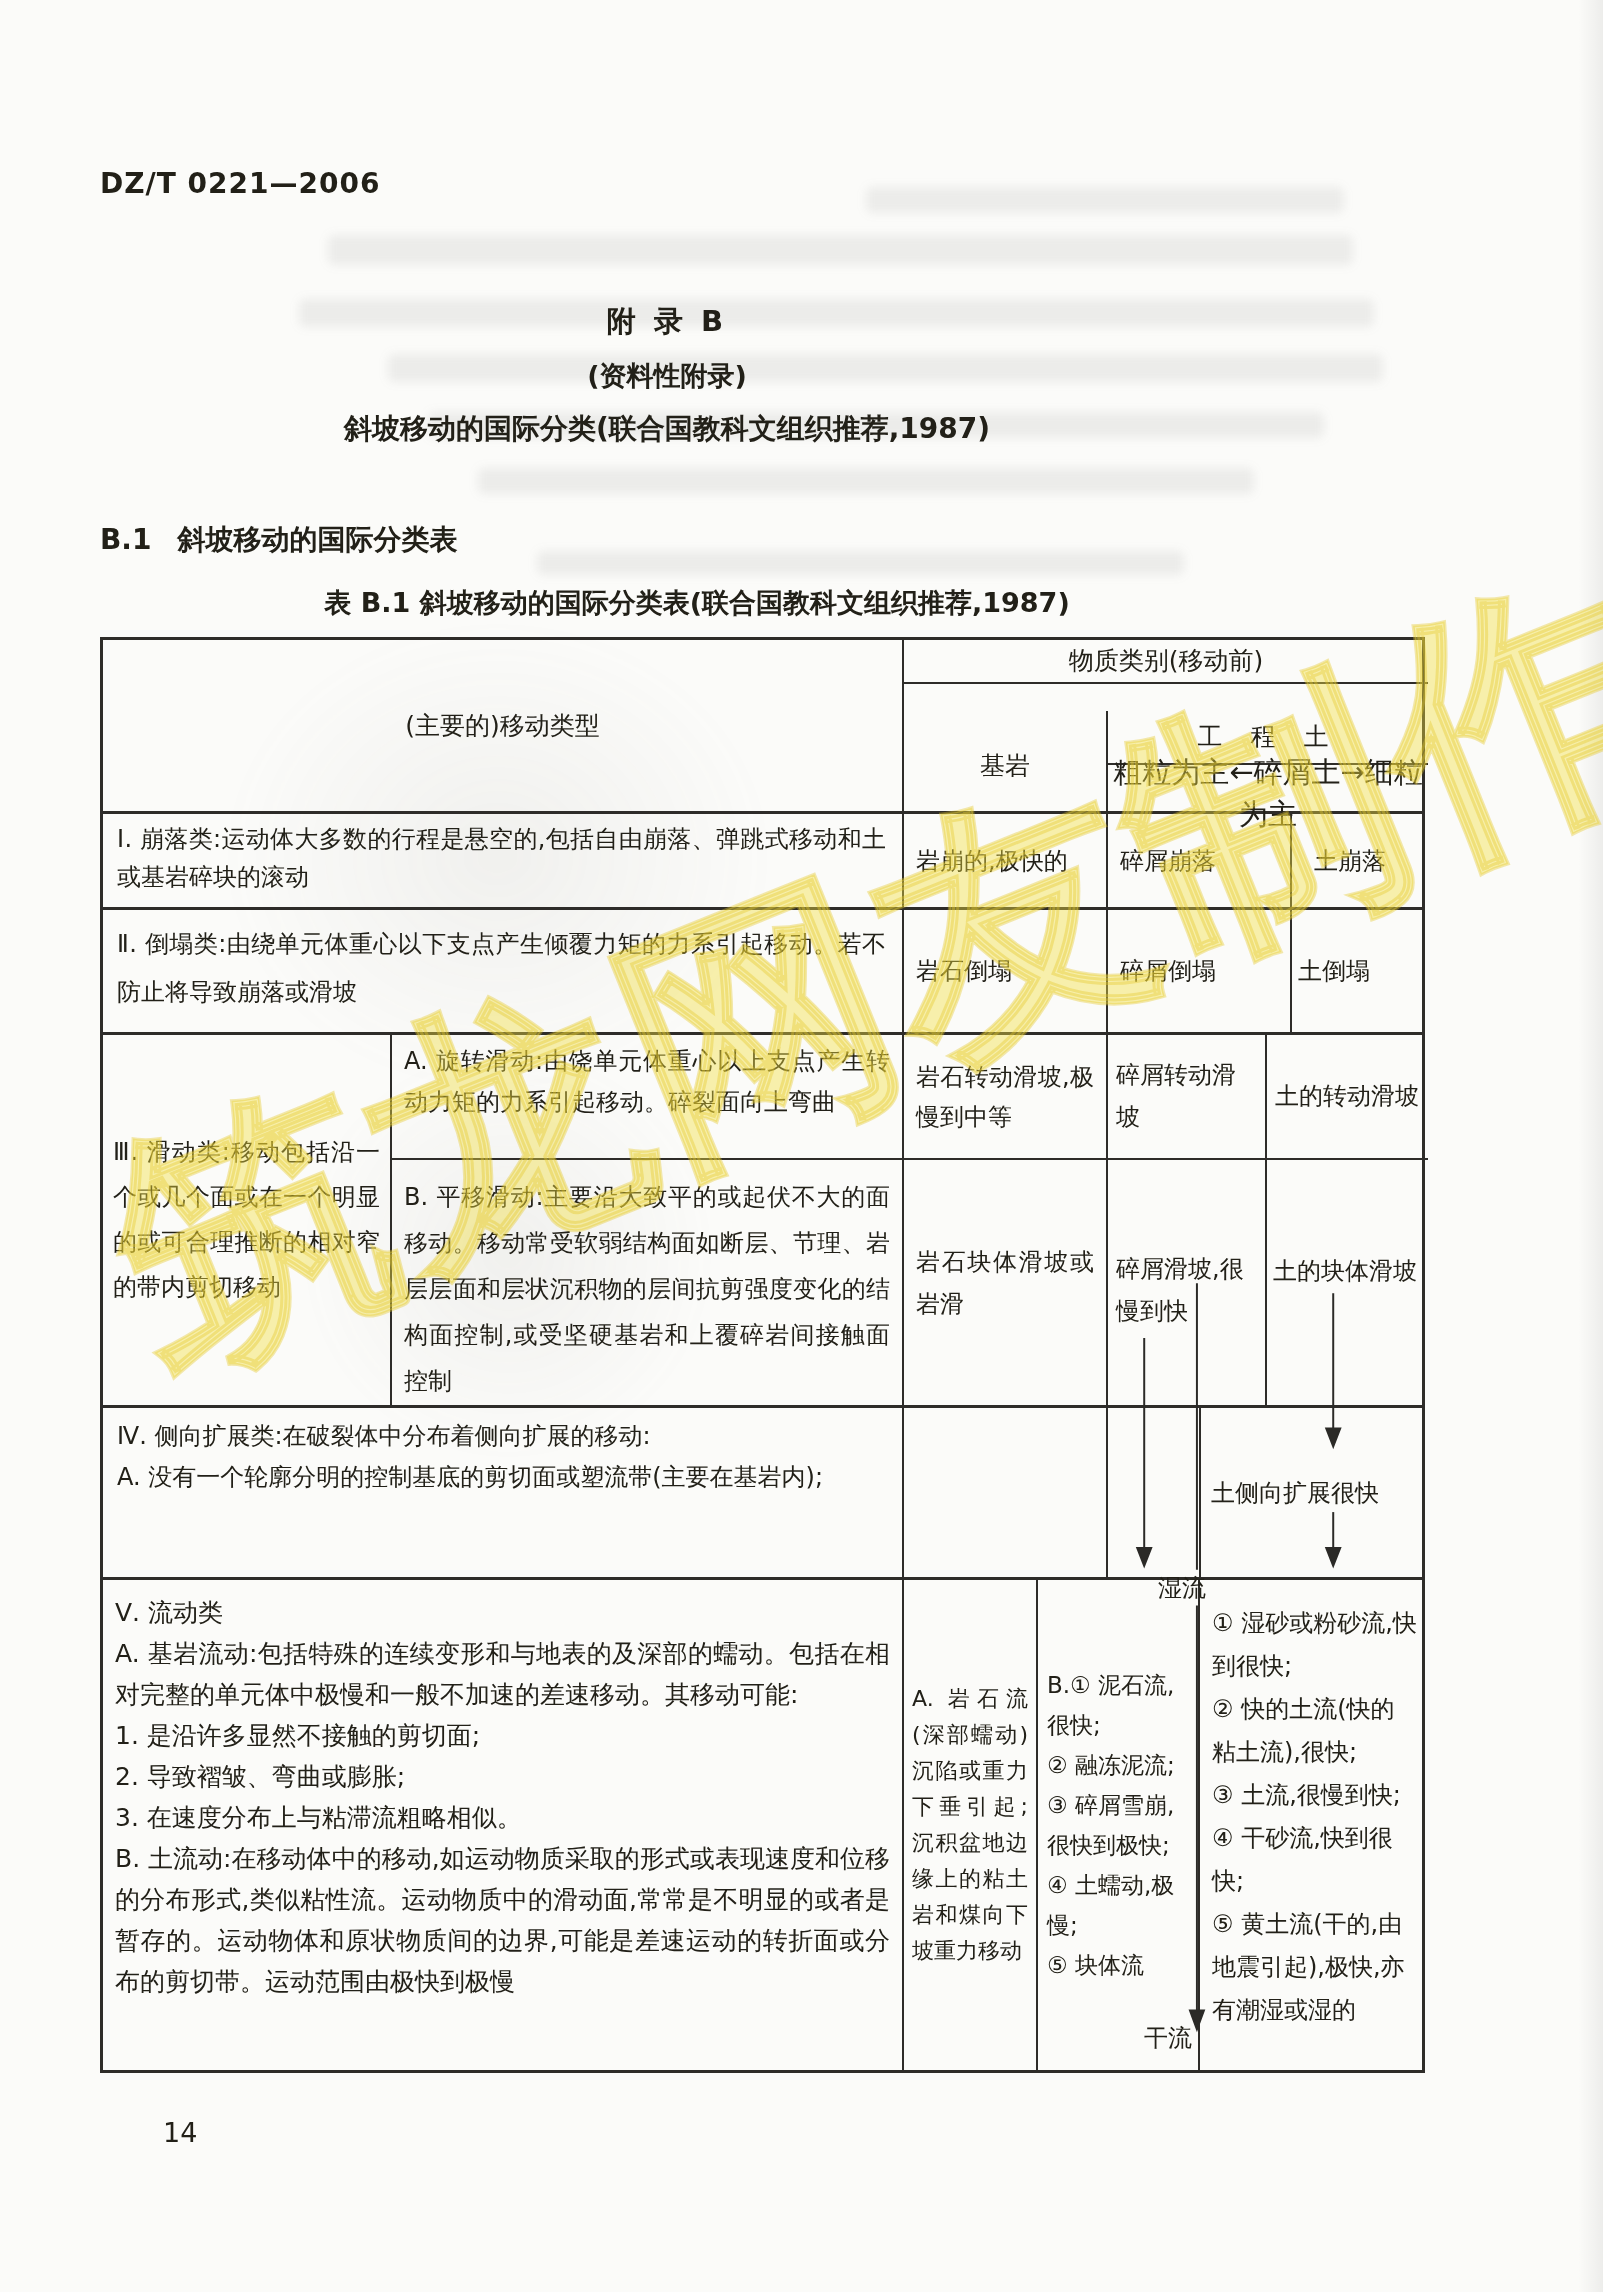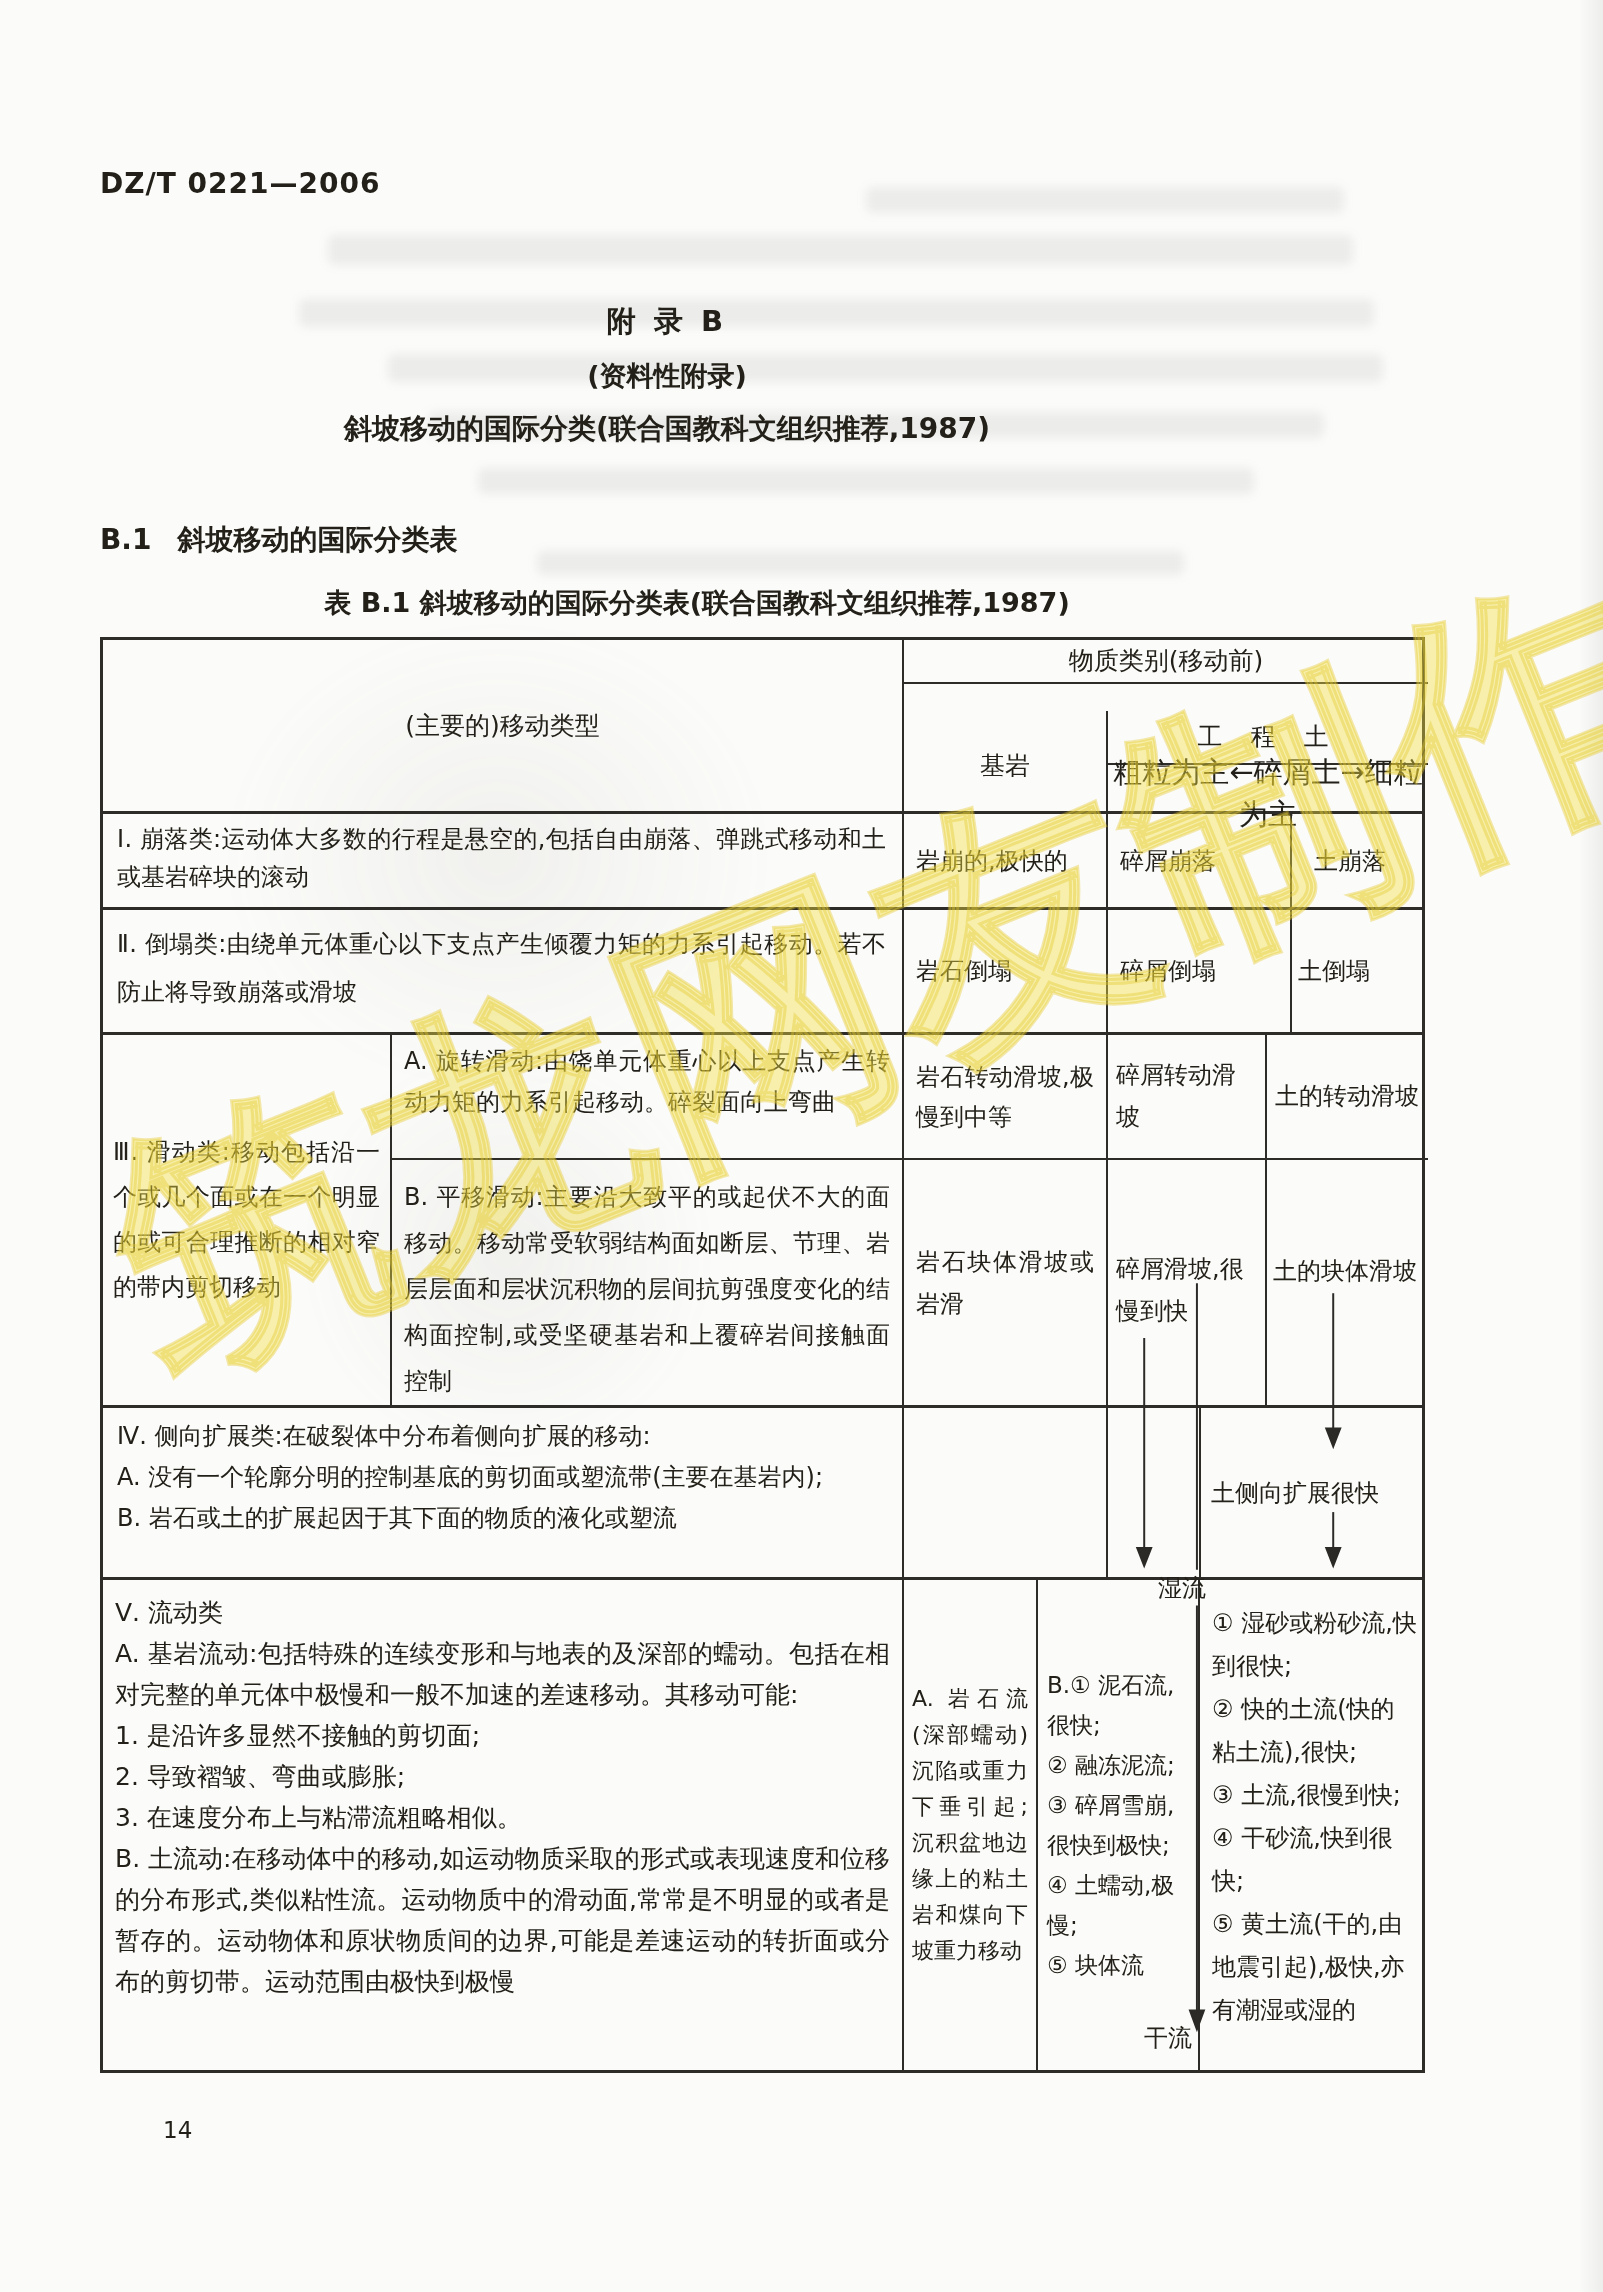--- a/index.html
+++ b/index.html
@@ -60,21 +60,21 @@
   .lineblock{display:block;}
   .rowV-col1{font-size:25px;line-height:41px;padding-top:12px;}
   .rowV-c2{font-size:22px;line-height:36px;padding:6px 8px;}
   .rowV-c3{font-size:23px;line-height:40px;padding:6px 9px;}
   .rowV-c4{font-size:24px;line-height:43px;padding:22px 10px 6px 12px;}
   .r3label{line-height:45px;padding:8px 10px;}
 
   .flow-label{position:absolute;font-size:24px;z-index:4;background:transparent;}
   .arrows{position:absolute;left:0;top:0;width:1604px;height:2292px;pointer-events:none;z-index:3;}
 
-  .pagenum{position:absolute;left:163px;top:2117px;font-size:23px;}
+  .pagenum{position:absolute;left:163px;top:2117px;font-size:27px;}
 </style>
 </head>
 <body>
 
 <div class="page">
 
   <div class="smudge" style="left:866px;top:187px;width:478px;height:26px"></div>
   <div class="smudge" style="left:328px;top:235px;width:1025px;height:30px"></div>
   <div class="smudge" style="left:299px;top:299px;width:1075px;height:28px"></div>
   <div class="smudge" style="left:388px;top:354px;width:995px;height:28px"></div>
@@ -144,21 +144,20 @@
       <div class="colstack w162">
         <div class="subcell sub-a vc" style="padding:13px 8px">土的转动滑坡</div>
         <div class="subcell sub-b" style="padding:90px 6px 6px">土的块体滑坡</div>
       </div>
     </div>
 
     <div class="trow" style="height:172px">
       <div class="cell w805 col1p" style="line-height:41px;padding-top:8px">
         <span class="lineblock">Ⅳ. 侧向扩展类:在破裂体中分布着侧向扩展的移动:</span>
         <span class="lineblock jp">A. 没有一个轮廓分明的控制基底的剪切面或塑流带(主要在基岩内);</span>
-        <span class="lineblock">B. 岩石或土的扩展起因于其下面的物质的液化或塑流</span>
       </div>
       <div class="cell w205"></div>
       <div class="cell w93"></div>
       <div class="cell w229 vc last" style="padding:6px 10px">土侧向扩展很快</div>
     </div>
 
     <div class="trow" style="height:493px">
       <div class="cell w805 rowV-col1">
         <span class="lineblock">Ⅴ. 流动类</span>
         <span class="lineblock jp">A. 基岩流动:包括特殊的连续变形和与地表的及深部的蠕动。包括在相对完整的单元体中极慢和一般不加速的差速移动。其移动可能:</span>

